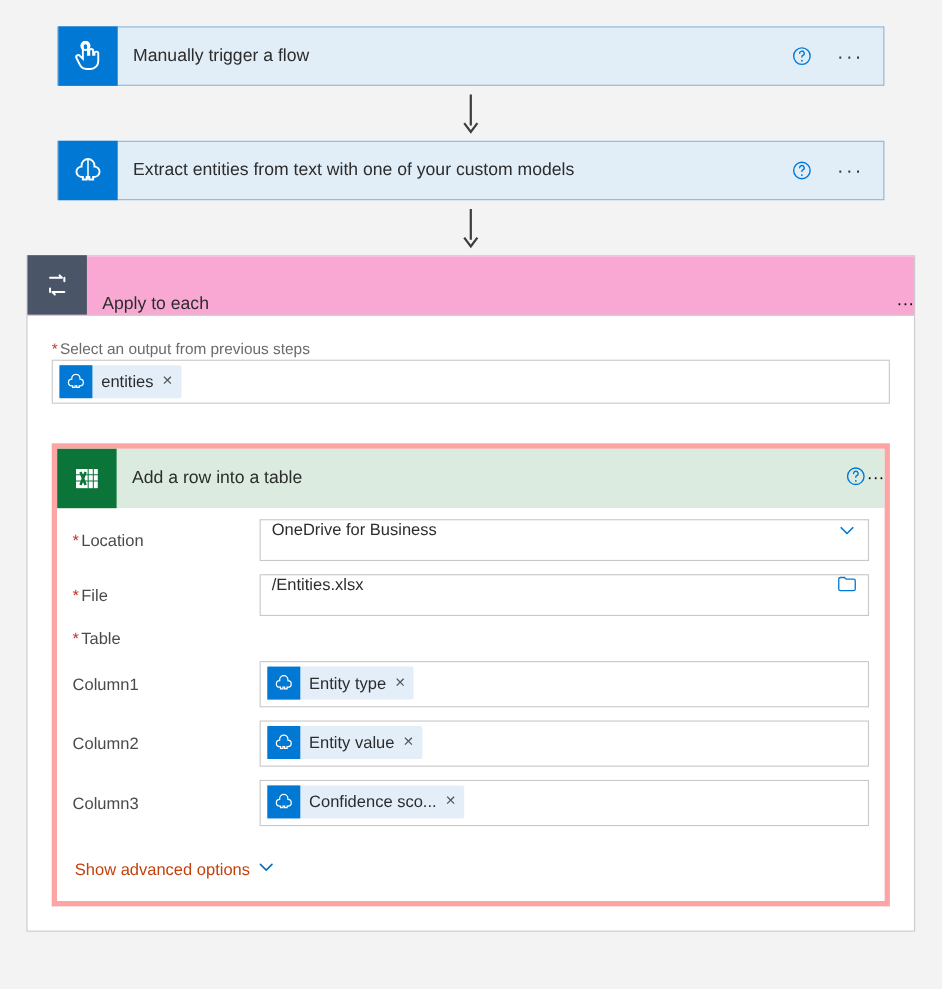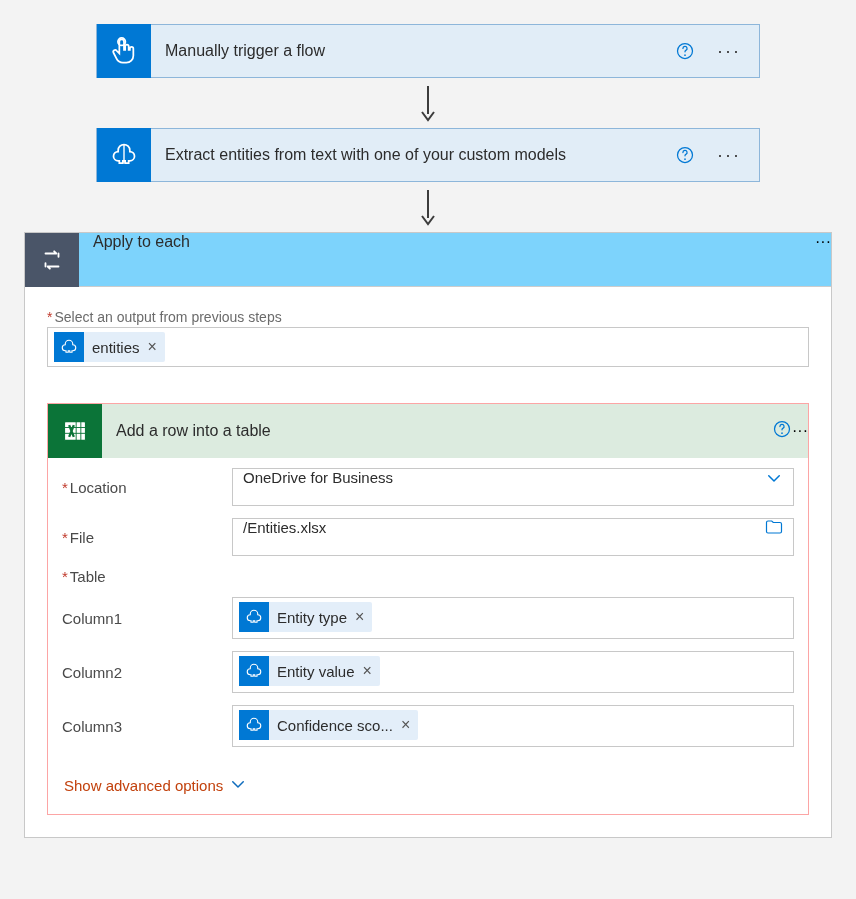--- a/index.html
+++ b/index.html
@@ -19,21 +19,21 @@
     color: #3c3c3c;
     margin: 6px 0 6px 0;
     display: flex;
     align-items: center;
     justify-content: center;
   }
   .arrow-down svg { width: 20px; height: 38px; }
 
   
   .card {
-    width: 664px;
+    width: 752px;
     background: #e1edf7;
     border: 1px solid #8db6da;
     display: flex;
     align-items: center;
     height: 54px;
   }
   .card .card-iconbox {
     width: 54px;
     height: 54px;
     display: flex;
@@ -73,24 +73,24 @@
 
   
   .container-card {
     width: 808px;
     border: 1px solid #c8c8c8;
     background: #fff;
   }
   .container-header {
     width: 100%;
     height: 54px;
-    background: #7dd3fc;
+    background: #f9a8d4;
     border-bottom: 1px solid #ccc;
     display: flex;
-    align-items: flex-start;
+    align-items: flex-end;
   }
   .container-header .header-iconbox {
     width: 54px;
     height: 54px;
     background: #4a5568;
     display: flex;
     align-items: center;
     justify-content: center;
     flex-shrink: 0;
   }
@@ -141,21 +141,21 @@
   .token .token-remove {
     color: #555;
     cursor: pointer;
     font-size: 16px;
     line-height: 1;
   }
 
   
   .inner-card {
     margin-top: 36px;
-    border: 1px solid #fca5a5;
+    border: 5px solid #fca5a5;
   }
   .inner-header {
     height: 54px;
     background: #dcebdf;
     display: flex;
     align-items: center;
   }
   .inner-header .inner-iconbox {
     width: 54px;
     height: 54px;

